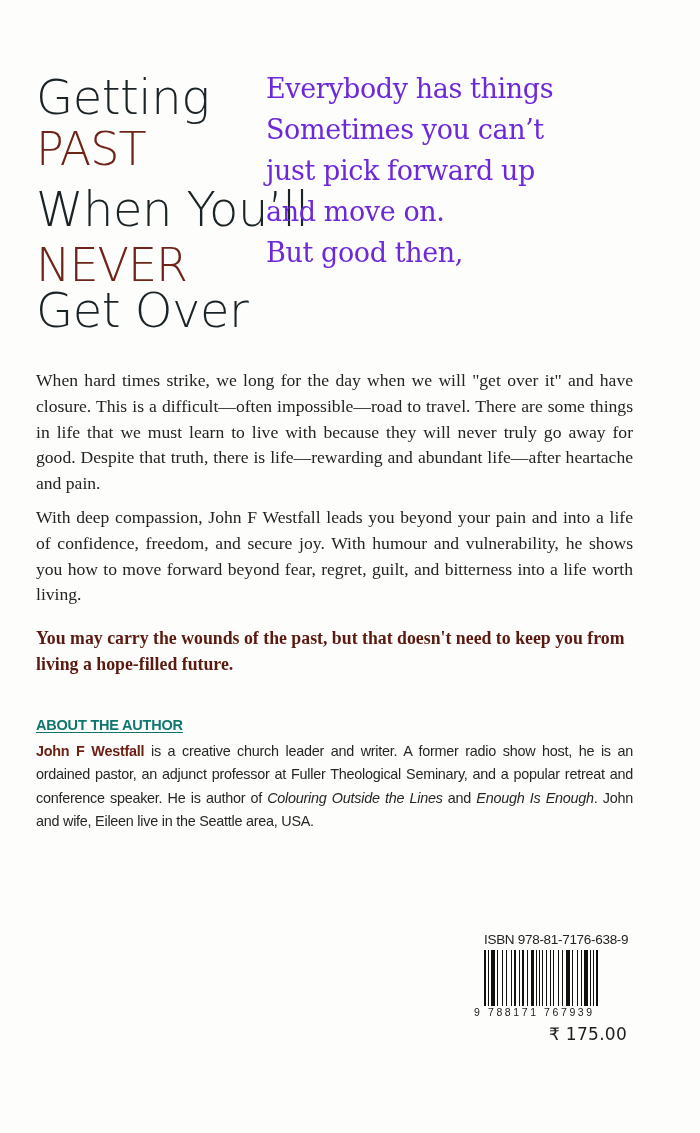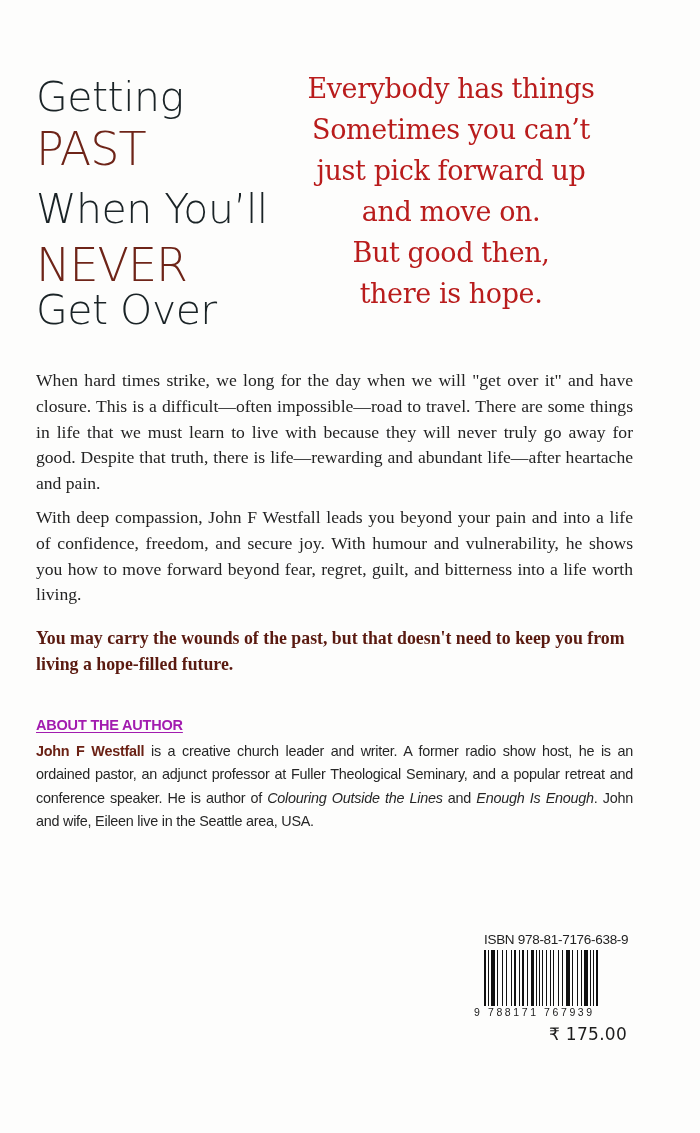--- a/index.html
+++ b/index.html
@@ -3,39 +3,39 @@
   <meta charset="utf-8">
   <style>
     * { margin: 0; padding: 0; box-sizing: border-box; }
     html, body { width: 700px; height: 1133px; background: #fdfdfc; overflow: hidden; }
     body { position: relative; font-family: "Liberation Serif", serif; color: #1f1f1f; }
 
     .cover { position: absolute; inset: 0; background: #fdfdfc; }
 
     
     .title-block { position: absolute; left: 36px; top: 70px; width: 270px; }
-    .title-line { font-family: "DejaVu Sans", sans-serif; font-weight: 300; letter-spacing: -0.5px; line-height: 54px; font-size: 41px; color: #1a2326; white-space: nowrap; }
+    .title-line { font-family: "DejaVu Sans", sans-serif; font-weight: 300; letter-spacing: -0.5px; line-height: 54px; font-size: 48px; color: #1a2326; white-space: nowrap; }
     .title-line.accent { color: #6e2418; font-size: 46px; letter-spacing: -1px; }
     .t1 { position: absolute; top: 0; }
     .t2 { position: absolute; top: 52px; }
     .t3 { position: absolute; top: 112px; }
     .t4 { position: absolute; top: 168px; }
     .t5 { position: absolute; top: 213px; }
 
     
-    .tagline { position: absolute; right: 64px; top: 68px; width: 370px; text-align: center; font-family: "DejaVu Serif", serif; color: #b91c1c; font-size: 27px; line-height: 41px; letter-spacing: -0.4px; }
+    .tagline { position: absolute; right: 64px; top: 68px; width: 370px; text-align: left; font-family: "DejaVu Serif", serif; color: #6d28d9; font-size: 27px; line-height: 41px; letter-spacing: -0.4px; }
     .tagline div { white-space: nowrap; }
 
     
     .body-text { position: absolute; left: 36px; top: 368px; width: 597px; font-family: "Liberation Serif", serif; font-size: 17.6px; line-height: 25.8px; color: #232323; text-align: justify; }
     .body-text p { margin-bottom: 8px; }
     .highlight { position: absolute; left: 36px; top: 625px; width: 597px; font-family: "Liberation Serif", serif; font-weight: bold; font-size: 17.8px; line-height: 26px; color: #5a1a10; }
 
     
-    .about-heading { position: absolute; left: 36px; top: 717px; font-family: "Liberation Sans", sans-serif; font-weight: bold; font-size: 14.5px; color: #a21caf; text-decoration: underline; text-underline-offset: 2px; letter-spacing: -0.2px; }
+    .about-heading { position: absolute; left: 36px; top: 717px; font-family: "Liberation Sans", sans-serif; font-weight: bold; font-size: 14.5px; color: #0f766e; text-decoration: underline; text-underline-offset: 2px; letter-spacing: -0.2px; }
     .about-text { position: absolute; left: 36px; top: 740px; width: 597px; font-family: "Liberation Sans", sans-serif; font-size: 14.4px; line-height: 23.4px; color: #262626; text-align: justify; letter-spacing: -0.25px; }
     .about-name { color: #6a2114; font-weight: bold; }
     .about-text i { }
 
     
     .isbn-label { position: absolute; left: 484px; top: 932px; font-family: "Liberation Sans", sans-serif; font-size: 13.5px; color: #222; letter-spacing: -0.3px; }
     .barcode { position: absolute; left: 484px; top: 950px; width: 142px; height: 56px; display: flex; align-items: stretch; }
     .barcode span { display: block; height: 100%; background: #111; }
     .barcode span.gap { background: transparent; }
     .barcode-digits { position: absolute; left: 474px; top: 1006px; font-family: "Liberation Sans", sans-serif; font-size: 10.5px; letter-spacing: 2.6px; color: #222; }
@@ -53,21 +53,20 @@
     <div class="title-line accent t4">NEVER</div>
     <div class="title-line t5">Get Over</div>
   </div>
 
   <div class="tagline">
     <div>Everybody has things</div>
     <div>Sometimes you can’t</div>
     <div>just pick forward up</div>
     <div>and move on.</div>
     <div>But good then,</div>
-    <div>there is hope.</div>
   </div>
 
   <div class="body-text">
     <p>When hard times strike, we long for the day when we will "get over it" and have closure. This is a difficult—often impossible—road to travel. There are some things in life that we must learn to live with because they will never truly go away for good. Despite that truth, there is life—rewarding and abundant life—after heartache and pain.</p>
     <p>With deep compassion, John F Westfall leads you beyond your pain and into a life of confidence, freedom, and secure joy. With humour and vulnerability, he shows you how to move forward beyond fear, regret, guilt, and bitterness into a life worth living.</p>
   </div>
 
   <div class="highlight">You may carry the wounds of the past, but that doesn't need to keep you from living a hope-filled future.</div>
 
   <div class="about-heading">ABOUT THE AUTHOR</div>

